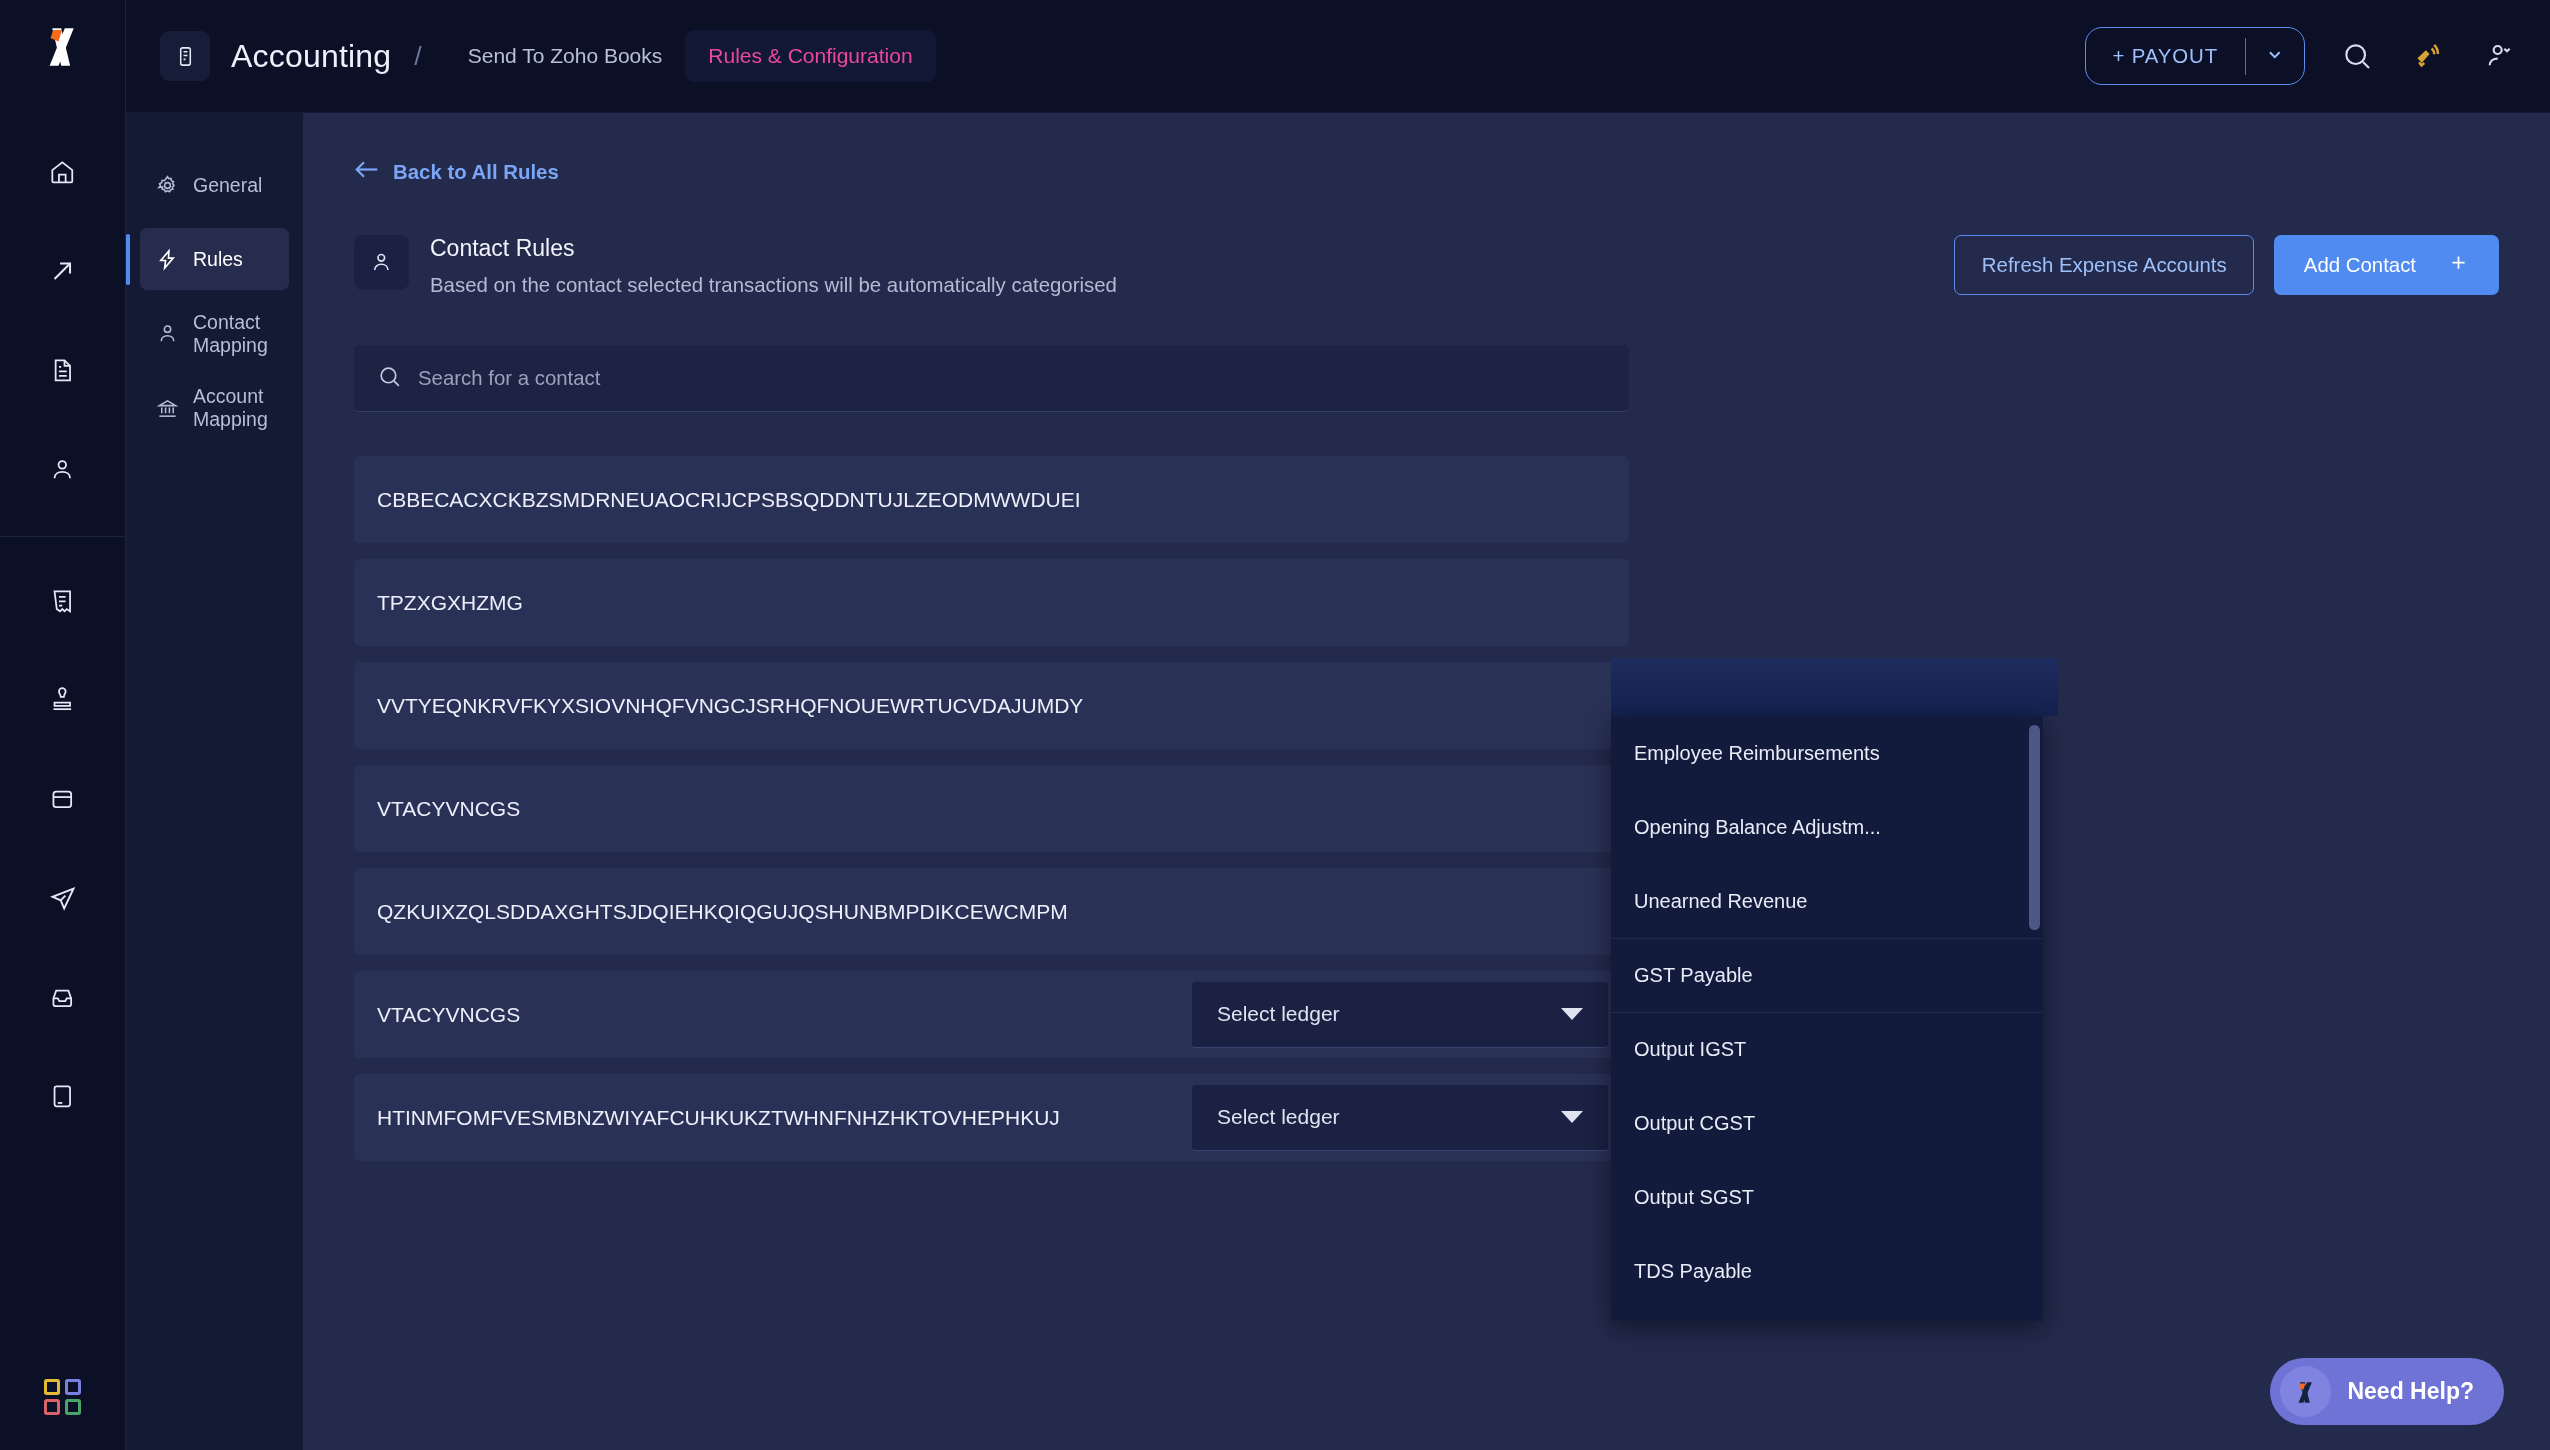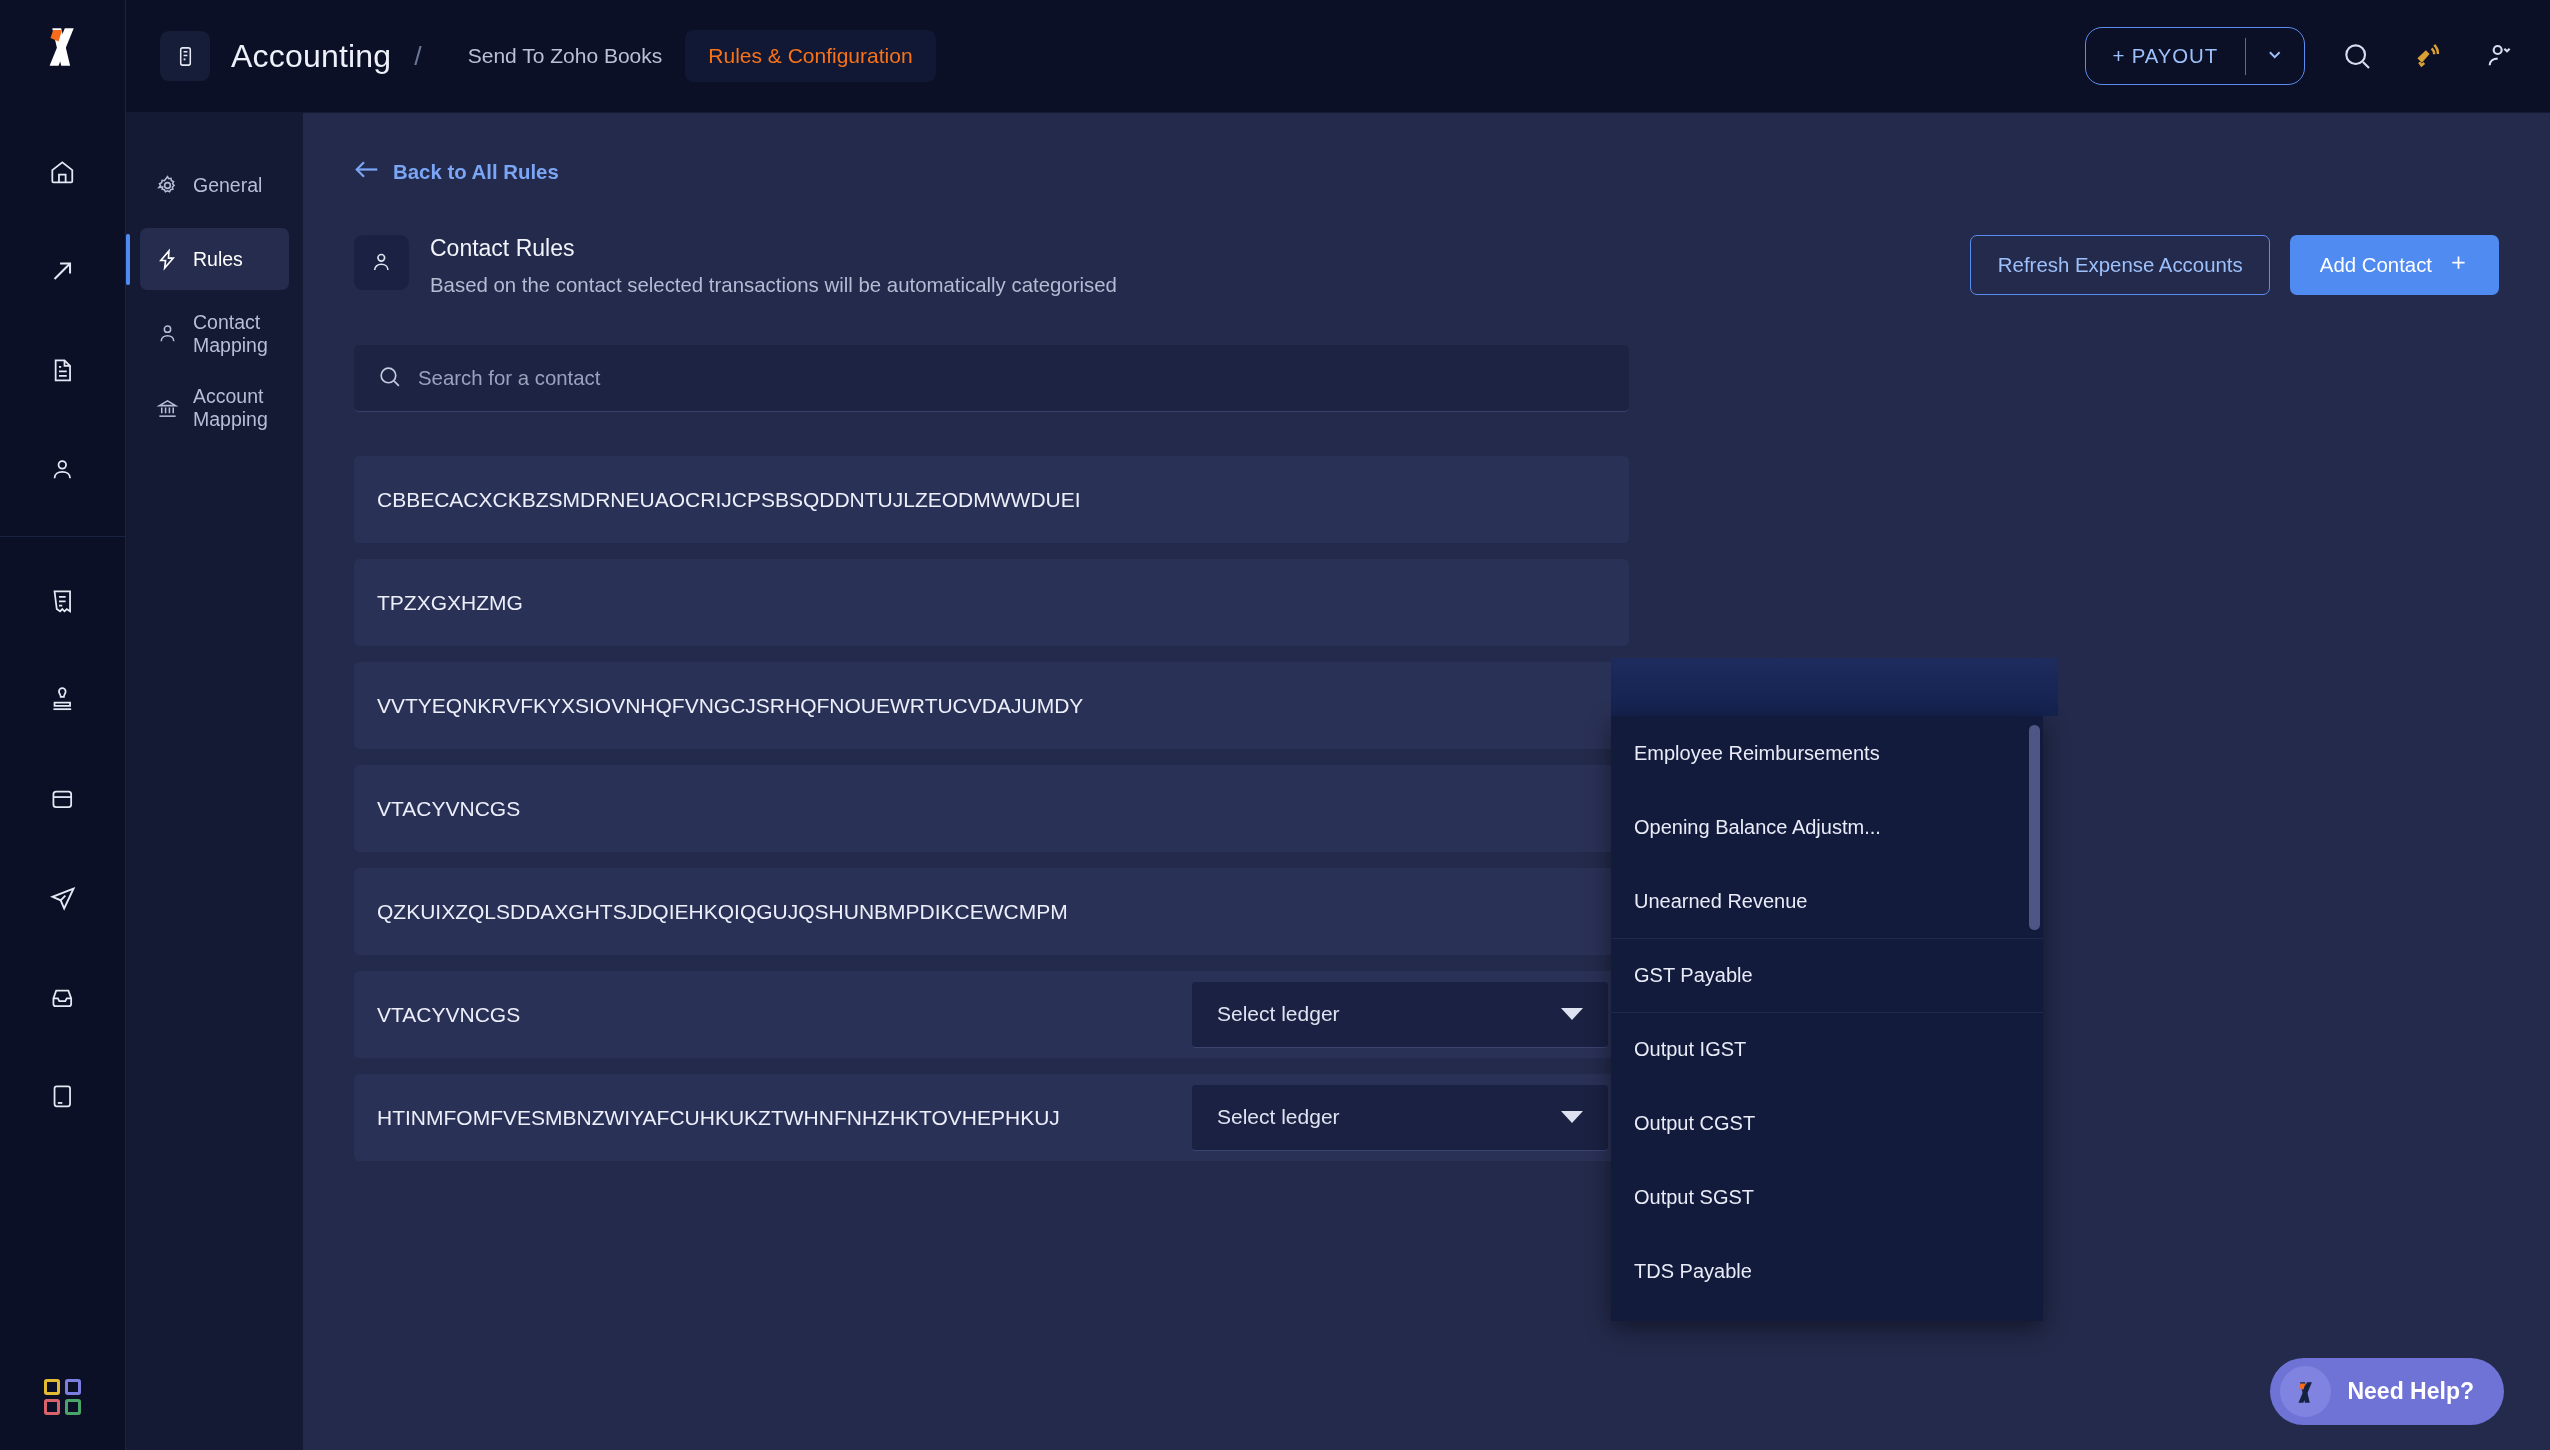--- a/index.html
+++ b/index.html
@@ -47,21 +47,21 @@
     width: 50px; height: 50px; border-radius: 8.9px;
     background: #161d38; display: flex; align-items: center; justify-content: center;
     color: #e6e9f5; flex: 0 0 auto;
   }
   .tb-title { font-size: 32px; color: #eef1fa; margin-left: 21px; font-weight: 400; letter-spacing: 0.2px;}
   .tb-slash { color: #6d7699; font-size: 26.6px; margin: 0 23px; }
   .tb-tab {
     font-size: 21px; color: #b9c0d6; padding: 14px 23px; border-radius: 8.9px;
     white-space: nowrap;
   }
-  .tb-tab.active { color: #f97316; background: #111836; }
+  .tb-tab.active { color: #ec4899; background: #111836; }
   .tb-right { margin-left: auto; display: flex; align-items: center; gap: 32px; }
   .payout-btn {
     display: flex; align-items: center; border: 0.9px solid #5b8def; border-radius: 17px;
     height: 58px; color: #9dc0fb; overflow: hidden;
   }
   .payout-main { display:flex; align-items:center; gap:10.6px; padding: 0 26.6px; font-size: 20.4px; letter-spacing: 0.9px; height: 100%; }
   .payout-div { width: 0.9px; height: 37px; background: #4c6fbd; }
   .payout-caret { padding: 0 19.5px; display:flex; align-items:center; height:100%; }
   .tb-icon { width: 39px; height: 39px; display:flex; align-items:center; justify-content:center; color:#d7dcee; }
 
@@ -104,21 +104,21 @@
   .ph-sub { font-size: 20.4px; color: #b4bbd2; margin-top: 12.4px; }
   .ph-actions { margin-left: auto; display: flex; gap: 19.5px; align-items: flex-start; }
   .btn-outline {
     border: 0.9px solid #5b8def; color: #9dc0fb; background: transparent;
     border-radius: 7px; height: 60px; padding: 0 26.6px; font-size: 20.4px;
     display:flex; align-items:center; white-space: nowrap;
   }
   .btn-primary {
     background: #4f8bf0; color: #fff; border: none; border-radius: 7px;
     height: 60px; padding: 0 30px; font-size: 20.4px;
-    display:flex; align-items:center; gap: 16px; white-space: nowrap;
+    display:flex; align-items:center; gap: 32px; white-space: nowrap;
   }
 
   .search-wrap {
     margin-top: 48px; width: 1275px; height: 67px; background: #1c2343;
     border-radius: 5.3px; display:flex; align-items:center; padding: 0 23px; gap: 16px;
     border-bottom: 0.9px solid #38406a;
   }
   .search-input {
     background: transparent; border: none; outline: none;
     color: #dfe3f1; font-size: 20.4px; font-family: inherit; width: 100%;

